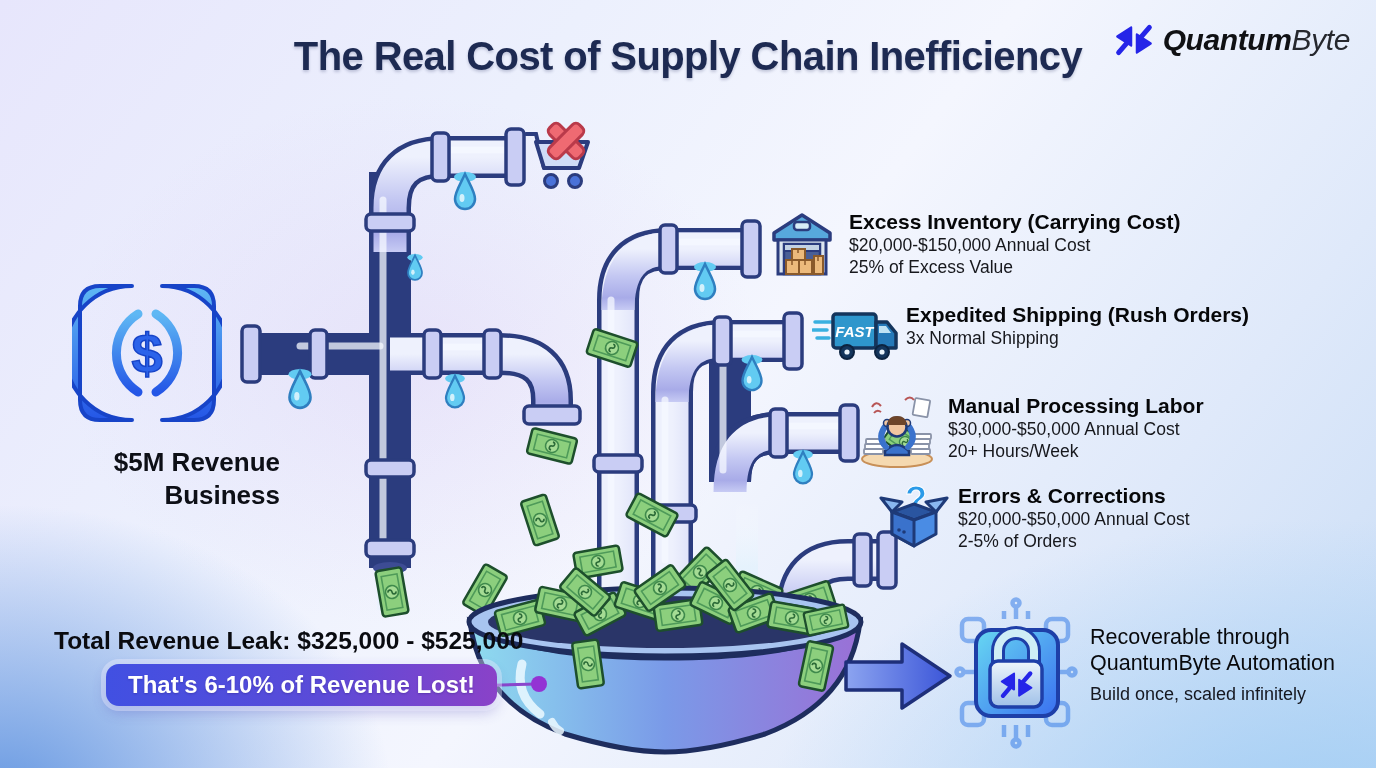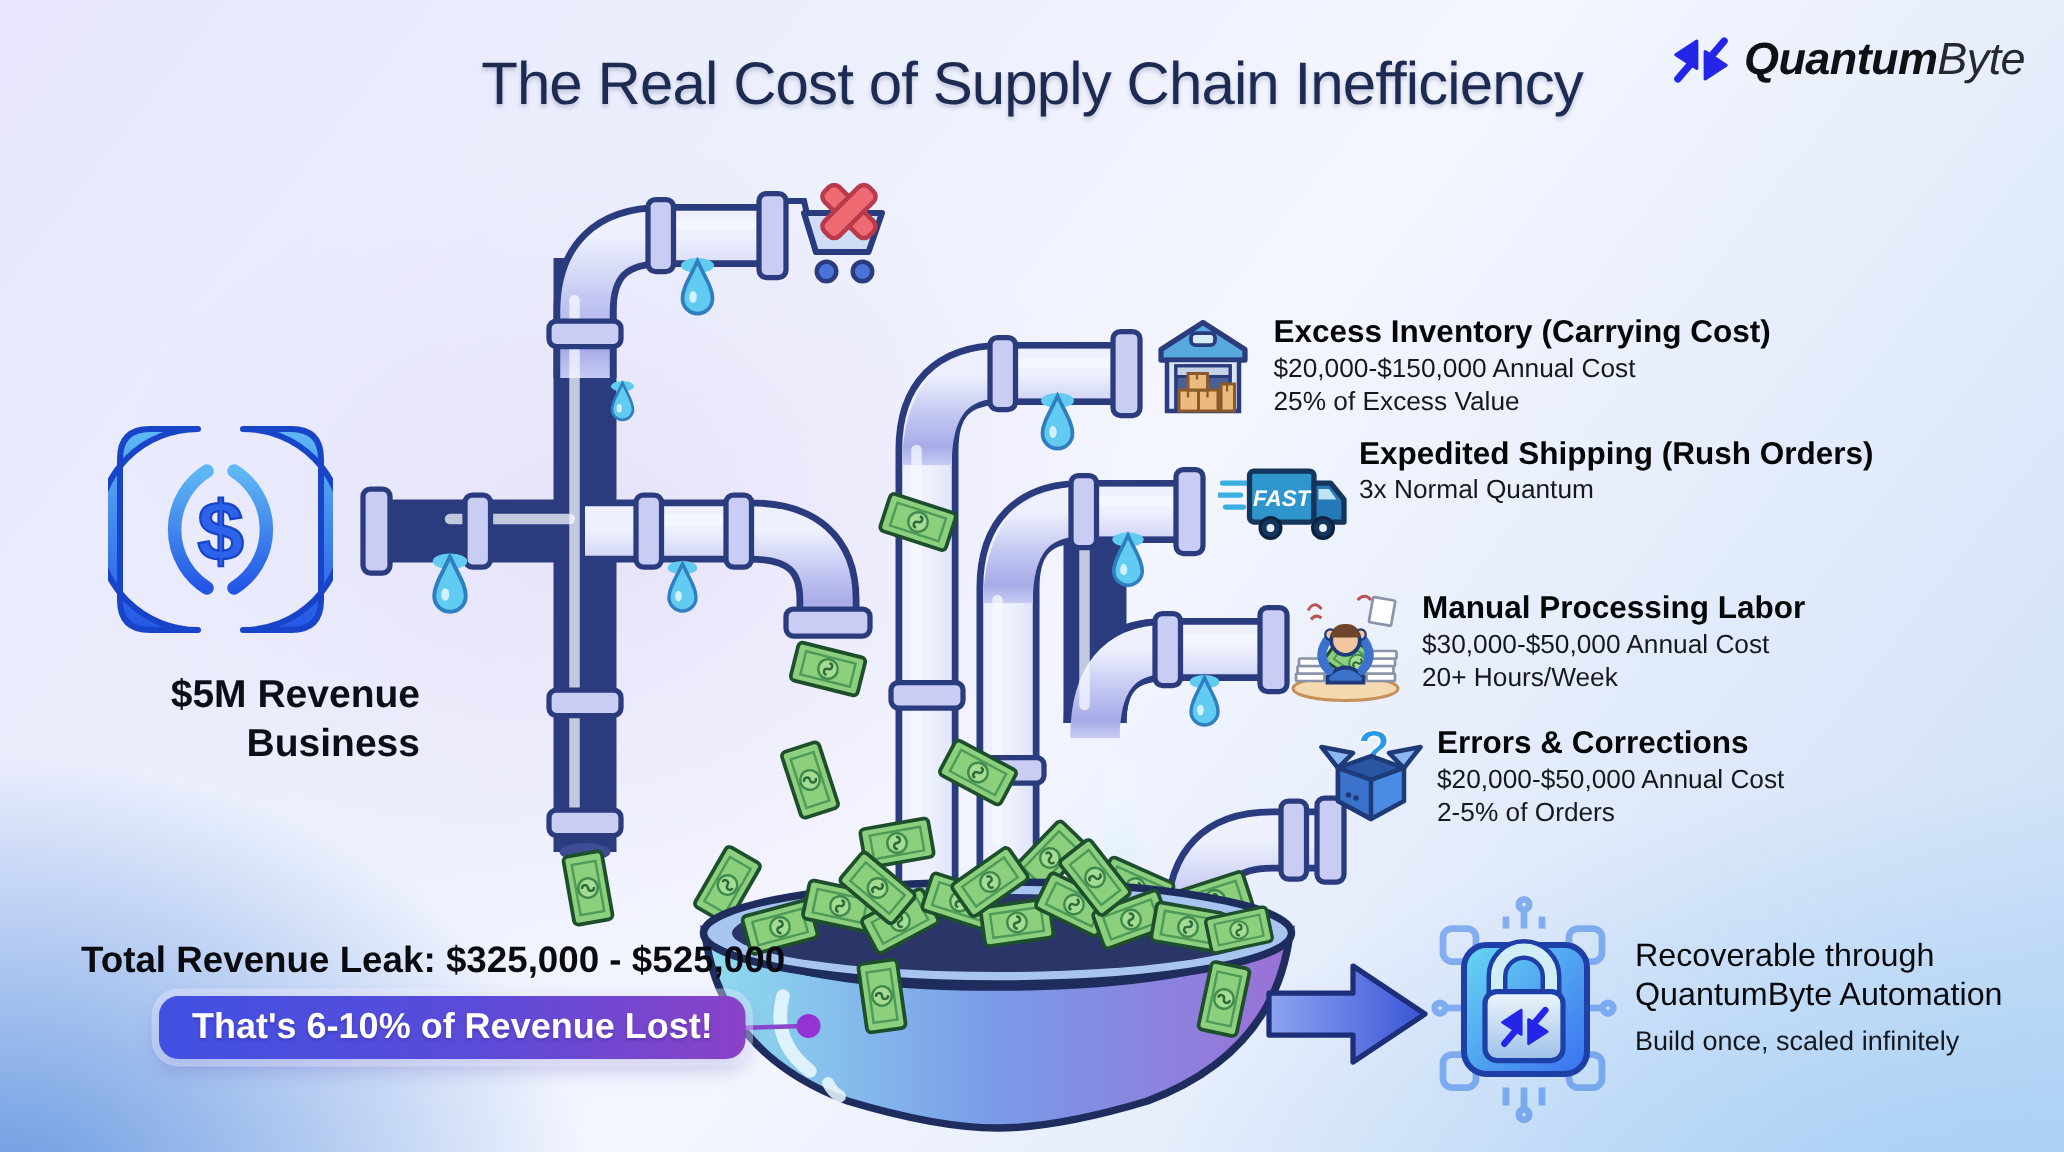--- a/index.html
+++ b/index.html
@@ -8,21 +8,21 @@
     font-family:"Liberation Sans",sans-serif;
     background:
       radial-gradient(ellipse 560px 420px at 0% 104%, rgba(96,148,224,.95), rgba(96,148,224,0) 70%),
       radial-gradient(ellipse 900px 500px at 96% 108%, rgba(158,204,244,.9), rgba(158,204,244,0) 62%),
       radial-gradient(ellipse 500px 380px at 30% 47%, rgba(205,170,235,.20), rgba(205,170,235,0) 70%),
       linear-gradient(128deg,#e7e6fc 0%,#ecf0fd 30%,#f4f6fe 52%,#dfe9fa 78%,#c9ddf6 100%);
   }
   .abs{position:absolute;}
   .page-title{
     left:0;top:34px;width:100%;text-align:center;
-    font-size:40px;font-weight:400;letter-spacing:-.6px;color:#1d2a52;
+    font-size:40px;font-weight:700;letter-spacing:-.6px;color:#1d2a52;
     text-shadow:0 2px 3px rgba(30,42,90,.22);
   }
   .logo{right:26px;top:20px;display:flex;align-items:center;gap:8px;}
   .logo-text{font-size:30px;font-style:italic;color:#101114;letter-spacing:-.4px;}
   .logo-text b{font-weight:800;}
   .logo-text span{font-weight:400;color:#26282e;}
   .biz-label{left:16px;top:446px;width:264px;text-align:right;
     font-size:26px;font-weight:800;color:#0d0f16;line-height:33px;}
   .leak-text .t{font-size:21px;font-weight:800;color:#060709;line-height:25px;}
   .leak-text .s{font-size:17.5px;font-weight:400;color:#17181d;line-height:22px;}
@@ -290,23 +290,23 @@
     </g>
     <rect x="21" y="8" width="43" height="34" rx="3" fill="#2e96cc" stroke="#14355c" stroke-width="3.5"></rect>
     <text x="42.5" y="31" text-anchor="middle" font-size="15" font-weight="800" font-style="italic" fill="#ffffff">FAST</text>
     <path d="M64,16 H75 L84,27 V42 H64 Z" fill="#2579b8" stroke="#14355c" stroke-width="3.5" stroke-linejoin="round"></path>
     <path d="M67,20 H74 L79,27 H67 Z" fill="#bfe2f4"></path>
     <circle cx="35" cy="46" r="7" fill="#14355c" stroke="#0c2340" stroke-width="2"></circle>
     <circle cx="35" cy="46" r="2.6" fill="#e8f2fa"></circle>
     <circle cx="70" cy="46" r="7" fill="#14355c" stroke="#0c2340" stroke-width="2"></circle>
     <circle cx="70" cy="46" r="2.6" fill="#e8f2fa"></circle>
   </svg>
-  <div class="abs leak-text" style="left:906px;top:290px">
+  <div class="abs leak-text" style="left:906px;top:302px">
     <div class="t">Expedited Shipping (Rush Orders)</div>
-    <div class="s">3x Normal Quantum</div>
+    <div class="s">3x Normal Shipping</div>
   </div>
 
   <svg class="abs" style="left:856px;top:391px" width="82" height="78" viewBox="0 0 82 78">
     <ellipse cx="41" cy="68" rx="35" ry="8" fill="#f5d9b0" stroke="#c89058" stroke-width="2"></ellipse>
     <g fill="#ffffff" stroke="#8a93a8" stroke-width="1.8">
       <rect x="8" y="58" width="19" height="5" rx="1"></rect>
         <rect x="9" y="53" width="19" height="5" rx="1"></rect>
       <rect x="10" y="48" width="19" height="5" rx="1"></rect>
       <rect x="55" y="58" width="19" height="5" rx="1"></rect>
         <rect x="54" y="53" width="19" height="5" rx="1"></rect>

